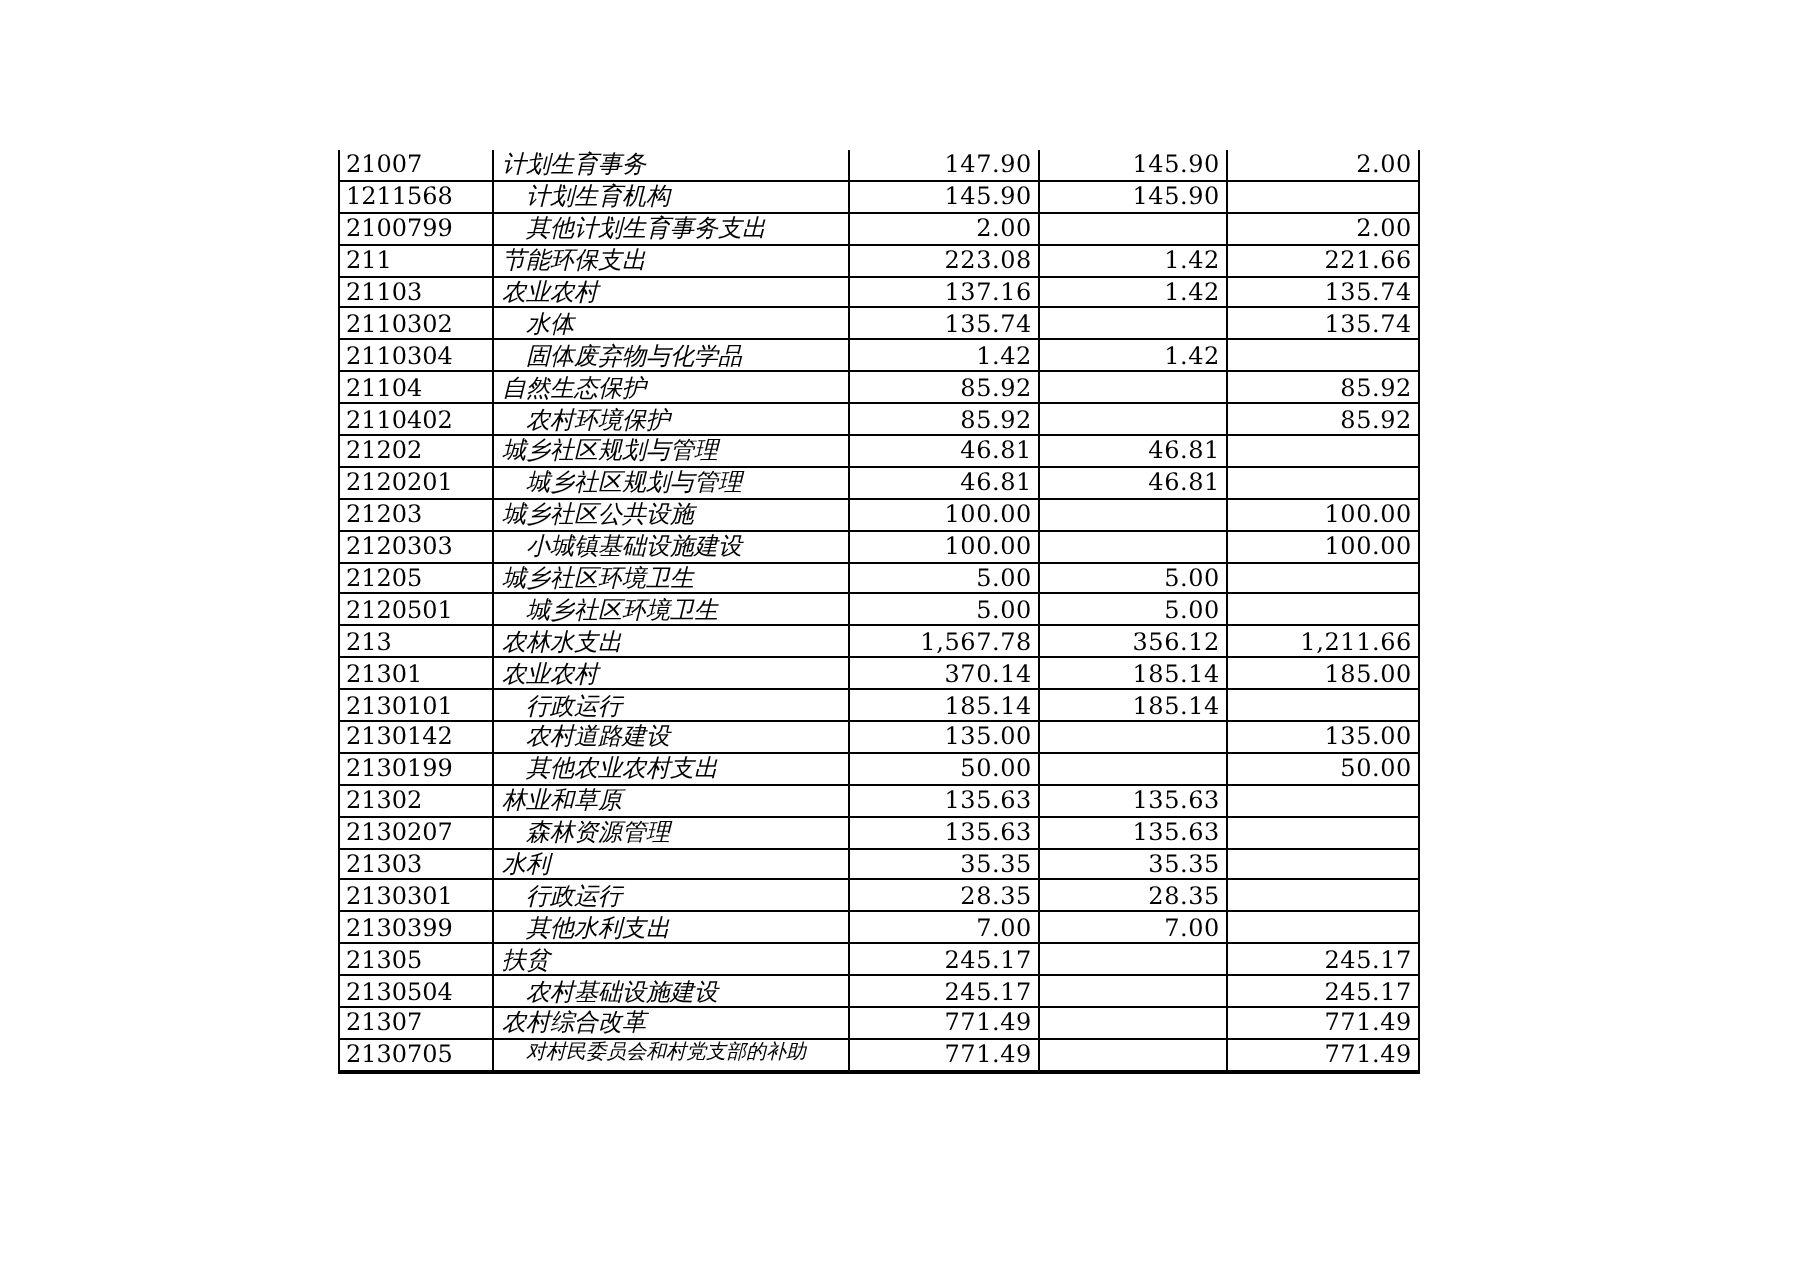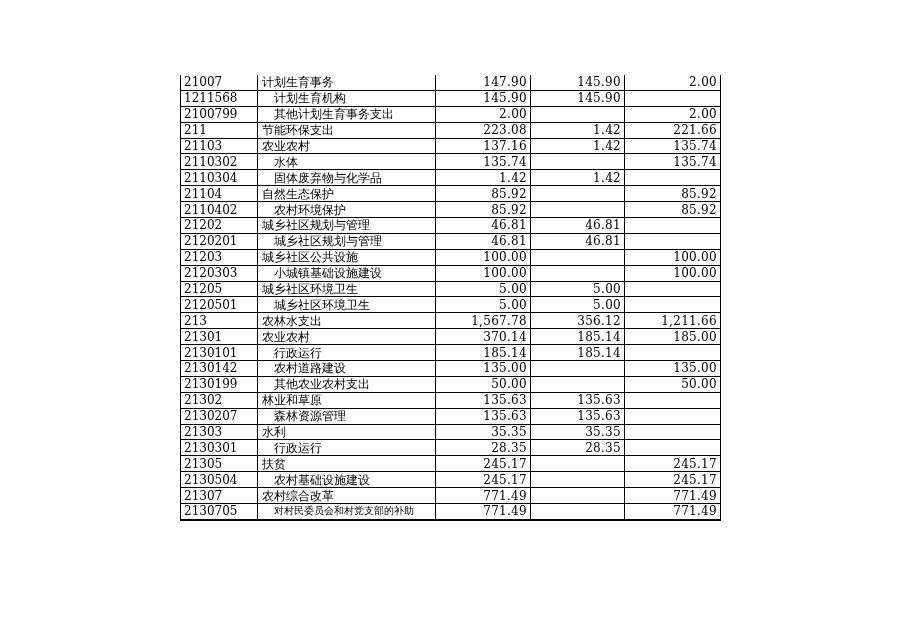--- a/index.html
+++ b/index.html
@@ -11,21 +11,21 @@
     position: relative;
     width: 897px;
     height: 634px;
     background: #ffffff;
     overflow: hidden;
     font-family: "DejaVu Serif", "Liberation Serif", serif;
     color: #000000;
   }
   table.budget-table {
     position: absolute;
-    left: 180px;
+    left: 169px;
     top: 75px;
     width: 540px;
     border-collapse: collapse;
     table-layout: fixed;
     border-bottom: 2px solid #000;
   }
   .budget-table td {
     border: 1px solid #000;
     height: 14.9px;
     padding: 0;
@@ -33,21 +33,21 @@
     line-height: 14px;
     vertical-align: middle;
     white-space: nowrap;
     overflow: hidden;
     color: #000;
   }
   
   .budget-table tr:first-child td { border-top: none; }
 
   .budget-table td.code   { padding-left: 3px; }
-  .budget-table td.name   { padding-left: 4px; }
+  .budget-table td.name   { padding-left: 4px; font-style: italic; }
   .budget-table td.name.level1 { padding-left: 16px; }
   .budget-table td.amount { text-align: right; padding-right: 3px; letter-spacing: 0.3px; }
 </style>
 </head>
 <body>
 
 <div class="page">
   <table class="budget-table">
     <colgroup>
       <col style="width:77px">
@@ -219,20 +219,27 @@
           <td class="amount"></td>
         </tr>
         <tr>
           <td class="code">2130301</td>
           <td class="name level1">行政运行</td>
           <td class="amount">28.35</td>
           <td class="amount">28.35</td>
           <td class="amount"></td>
         </tr>
         <tr>
+          <td class="code">2130399</td>
+          <td class="name level1">其他水利支出</td>
+          <td class="amount">7.00</td>
+          <td class="amount">7.00</td>
+          <td class="amount"></td>
+        </tr>
+        <tr>
           <td class="code">21305</td>
           <td class="name">扶贫</td>
           <td class="amount">245.17</td>
           <td class="amount"></td>
           <td class="amount">245.17</td>
         </tr>
         <tr>
           <td class="code">2130504</td>
           <td class="name level1">农村基础设施建设</td>
           <td class="amount">245.17</td>

